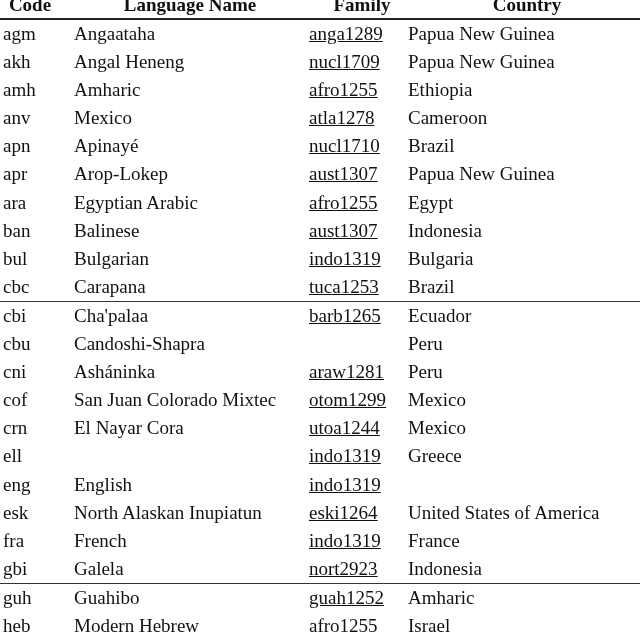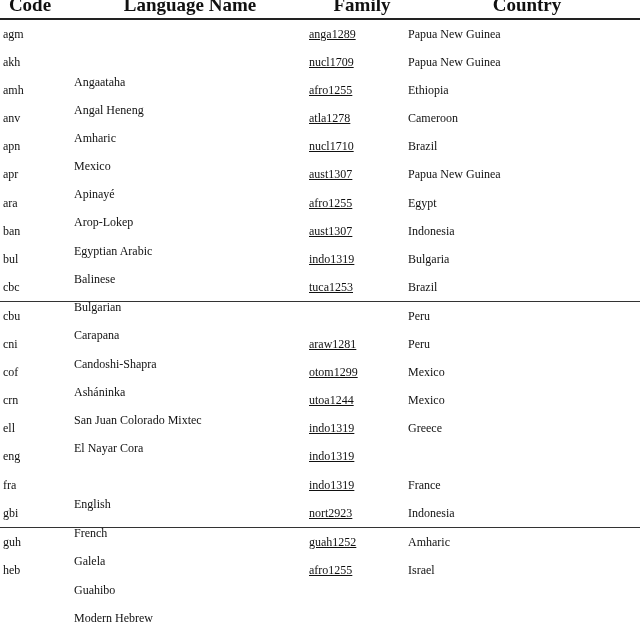--- a/index.html
+++ b/index.html
@@ -38,30 +38,30 @@
       height: 0;
       border-top: 2px solid #222222;
       width: 640px;
     }
     .rule.thin {
       border-top: 1.5px solid #333333;
     }
     .row {
       position: relative;
       height: 28.1px;
-      font-size: 12px;
+      font-size: 19px;
     }
     .row .c {
       position: absolute;
       top: 3px;
       line-height: 22px;
       white-space: nowrap;
     }
     .c-code { left: 3px; }
-    .c-name { left: 74px; margin-top: 48px; }
+    .c-name { left: 74px; }
     .c-family { left: 309px; text-decoration: underline; }
     .c-country { left: 408px; }
   </style>
 </head>
 <body>
 
 <div class="table">
   <div class="header">
     <span class="h" style="left:30px">Code</span>
     <span class="h" style="left:190px">Language Name</span>
@@ -128,20 +128,26 @@
       <div class="row">
         <span class="c c-code">cbc</span>
         <span class="c c-name">Carapana</span>
         <span class="c c-family">tuca1253</span>
         <span class="c c-country">Brazil</span>
       </div>
     </div>
   <div class="rule thin"></div>
   <div id="group-1">
       <div class="row">
+        <span class="c c-code">cbi</span>
+        <span class="c c-name">Cha'palaa</span>
+        <span class="c c-family">barb1265</span>
+        <span class="c c-country">Ecuador</span>
+      </div>
+      <div class="row">
         <span class="c c-code">cbu</span>
         <span class="c c-name">Candoshi-Shapra</span>
         <span class="c c-family"></span>
         <span class="c c-country">Peru</span>
       </div>
       <div class="row">
         <span class="c c-code">cni</span>
         <span class="c c-name">Asháninka</span>
         <span class="c c-family">araw1281</span>
         <span class="c c-country">Peru</span>
@@ -162,20 +168,26 @@
         <span class="c c-code">ell</span>
         <span class="c c-family">indo1319</span>
         <span class="c c-country">Greece</span>
       </div>
       <div class="row">
         <span class="c c-code">eng</span>
         <span class="c c-name">English</span>
         <span class="c c-family">indo1319</span>
       </div>
       <div class="row">
+        <span class="c c-code">esk</span>
+        <span class="c c-name">North Alaskan Inupiatun</span>
+        <span class="c c-family">eski1264</span>
+        <span class="c c-country">United States of America</span>
+      </div>
+      <div class="row">
         <span class="c c-code">fra</span>
         <span class="c c-name">French</span>
         <span class="c c-family">indo1319</span>
         <span class="c c-country">France</span>
       </div>
       <div class="row">
         <span class="c c-code">gbi</span>
         <span class="c c-name">Galela</span>
         <span class="c c-family">nort2923</span>
         <span class="c c-country">Indonesia</span>

